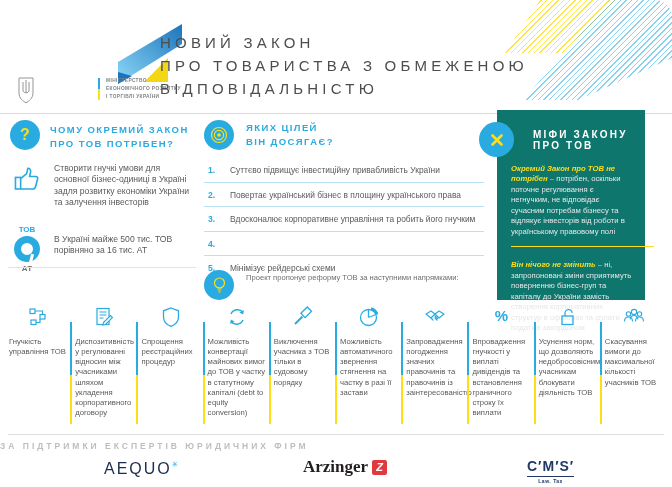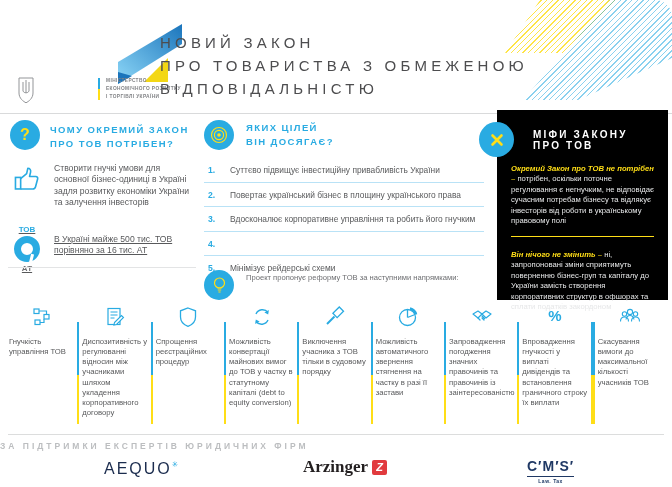--- a/index.html
+++ b/index.html
@@ -26,39 +26,39 @@
   .badge .q{color:#ffde17;font-weight:bold;font-size:16px;line-height:1;}
   .sec-head{color:#29abe2;font-weight:bold;font-size:9.5px;letter-spacing:1.4px;line-height:1.5;}
   
   .why{position:absolute;left:10px;top:120px;width:186px;}
   .row{display:flex;align-items:flex-start;}
   .why .row1{margin-bottom:11px;}
   .why .row1 .sec-head{margin:3px 0 0 10px;}
   .body-txt{font-size:8.6px;line-height:1.34;color:#58595b;}
   .why .p1{margin-left:10px;width:142px;}
   .why .iconcol{width:34px;flex:none;display:flex;flex-direction:column;align-items:center;}
-  .why .row3{margin-top:16px;text-decoration:underline;}
+  .why .row3{margin-top:16px;}
   .tov{color:#29abe2;font-weight:bold;font-size:8px;}
   .at{color:#6d6e71;font-weight:bold;font-size:8px;}
   .donut{position:relative;width:26px;height:26px;border:7px solid #29abe2;border-radius:50%;
          box-sizing:border-box;margin:2px 0;}
   .donut .notch{position:absolute;left:9px;bottom:-8px;width:2.5px;height:9px;background:#fff;
          transform:rotate(14deg);}
   .why .p2{margin:9px 0 0 10px;width:140px;}
   .why-sep{position:absolute;left:8px;top:267px;width:188px;height:1px;background:#e3e4e5;}
   
   .goals{position:absolute;left:204px;top:120px;width:280px;}
   .goals .row1 .sec-head{margin:1px 0 0 12px;}
   .goal-list{margin-top:8px;}
   .goal{display:flex;align-items:flex-start;padding:7px 0 6px 4px;border-bottom:1px solid #b9e2f6;}
   .goal:last-child{border-bottom:none;}
   .goal .num{color:#29abe2;font-weight:bold;font-size:8.6px;width:22px;flex:none;}
   .goal .gtx{font-size:8.4px;color:#58595b;line-height:1.25;}
   
-  .myths{position:absolute;left:497px;top:110px;width:171px;height:190px;background:#000000;
+  .myths{position:absolute;left:497px;top:110px;width:148px;height:190px;background:#0f766e;
          box-sizing:border-box;padding:14px 12px 10px 14px;}
   .myths .xbadge{position:absolute;left:-18px;top:12px;width:35px;height:35px;}
   .myths h2{margin:5px 0 0 22px;color:#fff;font-size:10px;letter-spacing:2.2px;font-weight:bold;}
   .myth-p{margin-top:13px;font-size:7.7px;line-height:1.36;color:#e6e7e8;}
   .myth-lead{color:#ffde17;font-weight:bold;font-style:italic;}
   .myth-div{margin:9px 0 0 0;width:143px;height:1px;background:#ffde17;}
   
   .props{position:absolute;left:204px;top:270px;width:290px;}
   .props .txt{margin-left:12px;}
   .props .sec-head{font-size:10px;letter-spacing:1.6px;}
@@ -311,20 +311,29 @@
     <div class="col-div"></div>
 
     <div class="pcol">
       <div class="ic">
         <span class="pct">%</span>
       </div>
       <div class="tx">Впровадження гнучкості у виплаті дивідендів та встановлення граничного строку їх виплати</div>
     </div>
     <div class="col-div"></div>
 
+    <div class="pcol">
+      <div class="ic">
+        <svg width="22" height="22" viewBox="0 0 22 22">
+          <rect x="5" y="10" width="11" height="8.5" fill="none" stroke="#29abe2" stroke-width="1.3"></rect>
+          <path d="M8,10 V7.5 a3.6,3.6 0 0 1 7.2,-.6" fill="none" stroke="#29abe2" stroke-width="1.3"></path>
+        </svg>
+      </div>
+      <div class="tx">Усунення норм, що дозволяють недобросовісним учасникам блокувати діяльність ТОВ</div>
+    </div>
     <div class="col-div"></div>
 
     <div class="pcol">
       <div class="ic">
         <svg width="22" height="22" viewBox="0 0 22 22">
           <circle cx="5.5" cy="8" r="2.2" fill="none" stroke="#29abe2" stroke-width="1.1"></circle>
           <circle cx="16.5" cy="8" r="2.2" fill="none" stroke="#29abe2" stroke-width="1.1"></circle>
           <circle cx="11" cy="6" r="2.6" fill="none" stroke="#29abe2" stroke-width="1.1"></circle>
           <path d="M1.5,15.5 c0,-3 2,-4.5 4,-4.5 s4,1.5 4,4.5 M12.5,15.5 c0,-3 2,-4.5 4,-4.5 s4,1.5 4,4.5 M7,13.5 c.5,-2.8 2.2,-4 4,-4 s3.5,1.2 4,4" fill="none" stroke="#29abe2" stroke-width="1.1"></path>
         </svg>

